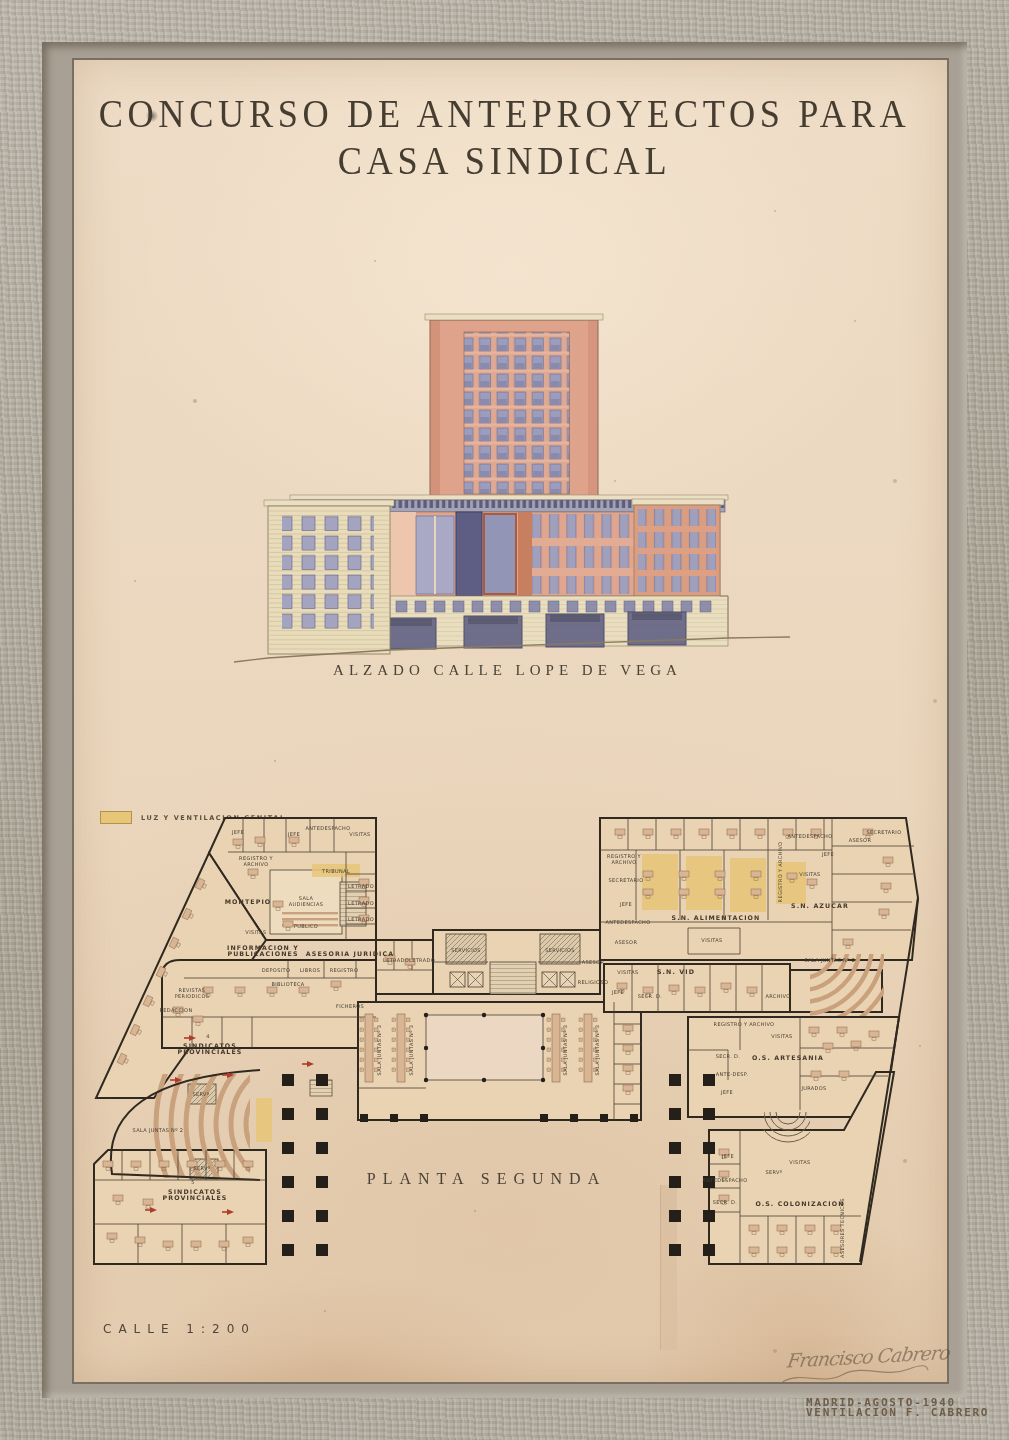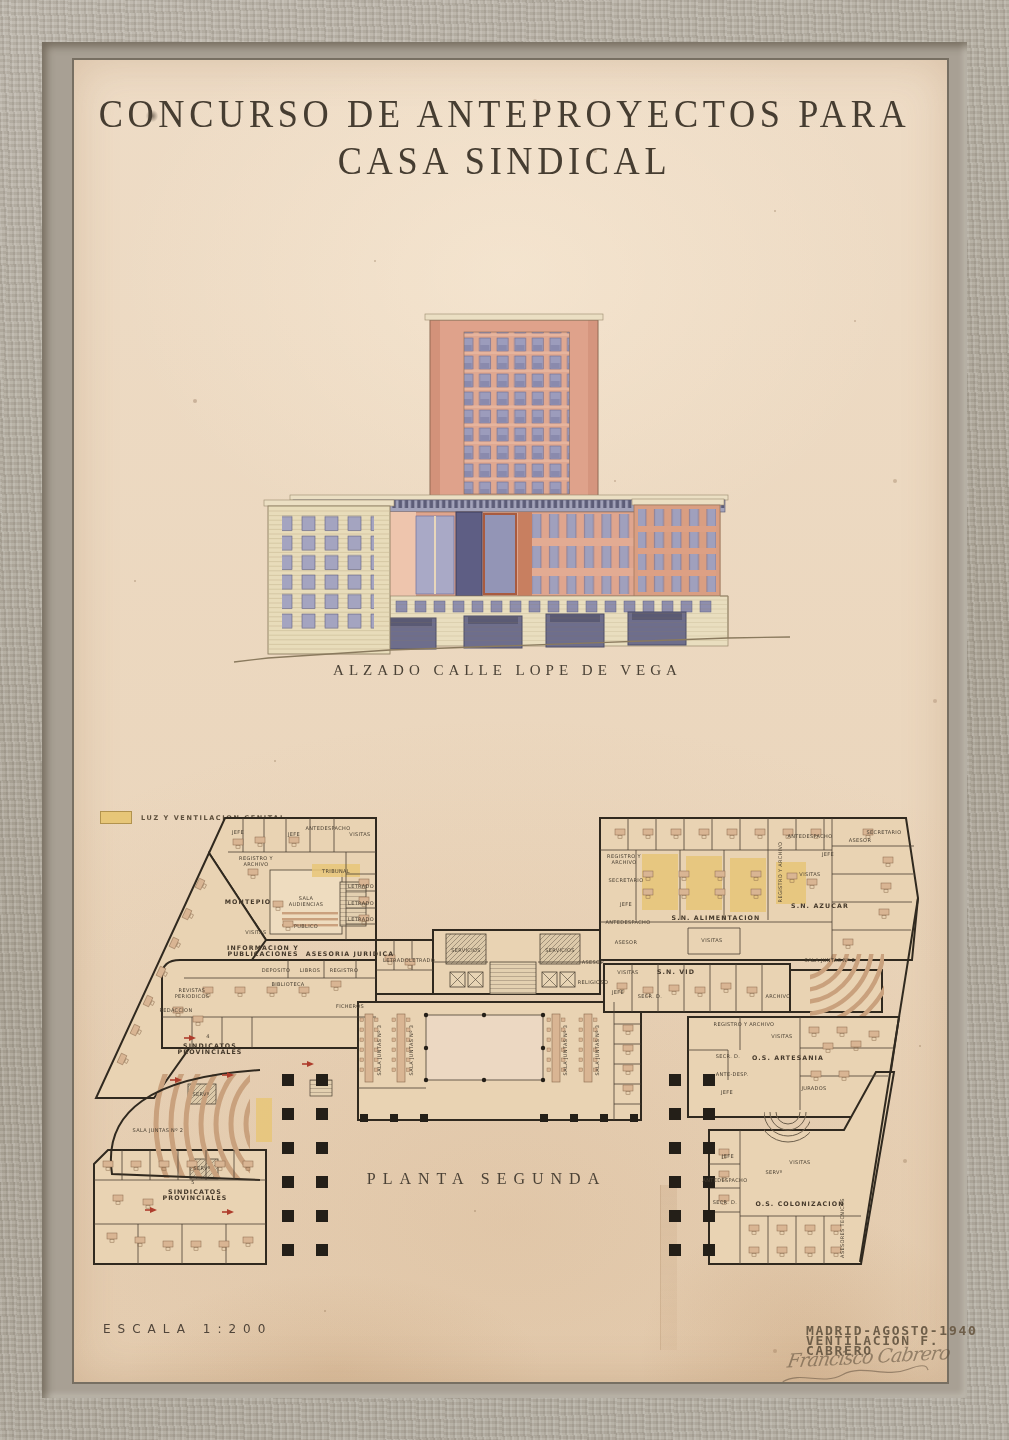--- a/index.html
+++ b/index.html
@@ -43,22 +43,22 @@
     font-size:39px;line-height:47px;font-weight:400;letter-spacing:5px;transform:scaleX(.93);}
   .caption{position:absolute;left:0;right:0;text-align:center;color:#4b4236;}
   .cap-alzado{top:662px;font-size:15px;letter-spacing:5px;transform:translateX(3px);}
   .cap-planta{top:1170px;font-size:16px;letter-spacing:7px;transform:translateX(-18px);}
   .legend{position:absolute;left:100px;top:811px;display:flex;align-items:center;gap:9px;}
   .legend .swatch{width:30px;height:11px;border:1px solid #b2934e;background:#e7c678;}
   .legend .lbl{font-family:"DejaVu Sans",sans-serif;font-size:6.5px;font-weight:700;
     letter-spacing:1.6px;color:#5d4f3c;}
   .scale{position:absolute;left:103px;top:1322px;font-family:"DejaVu Sans",sans-serif;
     font-size:12px;letter-spacing:7px;color:#50453a;}
-  .credits{position:absolute;left:806px;top:1326px;font-family:"DejaVu Sans Mono",monospace;
-    font-size:13px;line-height:10px;font-weight:700;letter-spacing:1.7px;color:#6e5e49;}
+  .credits{position:absolute;left:806px;top:1398px;font-family:"DejaVu Sans Mono",monospace;
+    font-size:11px;line-height:10px;font-weight:700;letter-spacing:1.7px;color:#6e5e49;}
   .signature{position:absolute;left:780px;top:1344px;width:150px;height:44px;
     transform:rotate(-3deg);color:rgba(88,72,55,.55);font-style:italic;font-size:19px;
     font-family:"DejaVu Serif",serif;white-space:nowrap;}
   .signature svg{position:absolute;left:0;top:20px;}
   .sig-text{position:absolute;left:8px;top:2px;letter-spacing:-1px;transform:skewX(-12deg);}
   
   svg.elev{position:absolute;left:230px;top:300px;width:570px;height:365px;}
   svg.plan{position:absolute;left:88px;top:812px;width:835px;height:460px;}
   .pl{font-family:"DejaVu Sans",sans-serif;fill:#4a4033;text-anchor:middle;}
   .s2{font-size:6.3px;letter-spacing:1.1px;font-weight:700;fill:#45392b;}
@@ -644,21 +644,21 @@
       <text x="712" y="352" class="pl s3"><tspan x="712">VISITAS</tspan></text>
       <text x="637" y="370" class="pl s3"><tspan x="637">ANTEDESPACHO</tspan></text>
       <text x="637" y="392" class="pl s3"><tspan x="637">SECR. D.</tspan></text>
       <text x="712" y="394" class="pl s2"><tspan x="712">O.S. COLONIZACION</tspan></text>
       <text x="756" y="416" class="pl s3" transform="rotate(-90 756 416)"><tspan x="756">ASESORES TECNICOS</tspan></text>
     </g>
 </svg>
 
 <div class="caption cap-planta">PLANTA SEGUNDA</div>
 
-<div class="scale">ESCALA 1:200</div>
+<div class="scale">CALLE 1:200</div>
 
 <div class="credits">
   <div>MADRID-AGOSTO-1940</div>
   <div>VENTILACION F. CABRERO</div>
 </div>
 
 <div class="signature">
   <span class="sig-text">Francisco Cabrero</span>
   <svg width="150" height="22" viewBox="0 0 150 22">
     <path d="M2,14 C22,4 40,20 62,10 S 104,16 128,8 S 146,12 148,9" fill="none" stroke="rgba(88,72,55,.5)" stroke-width="1.1"></path>

